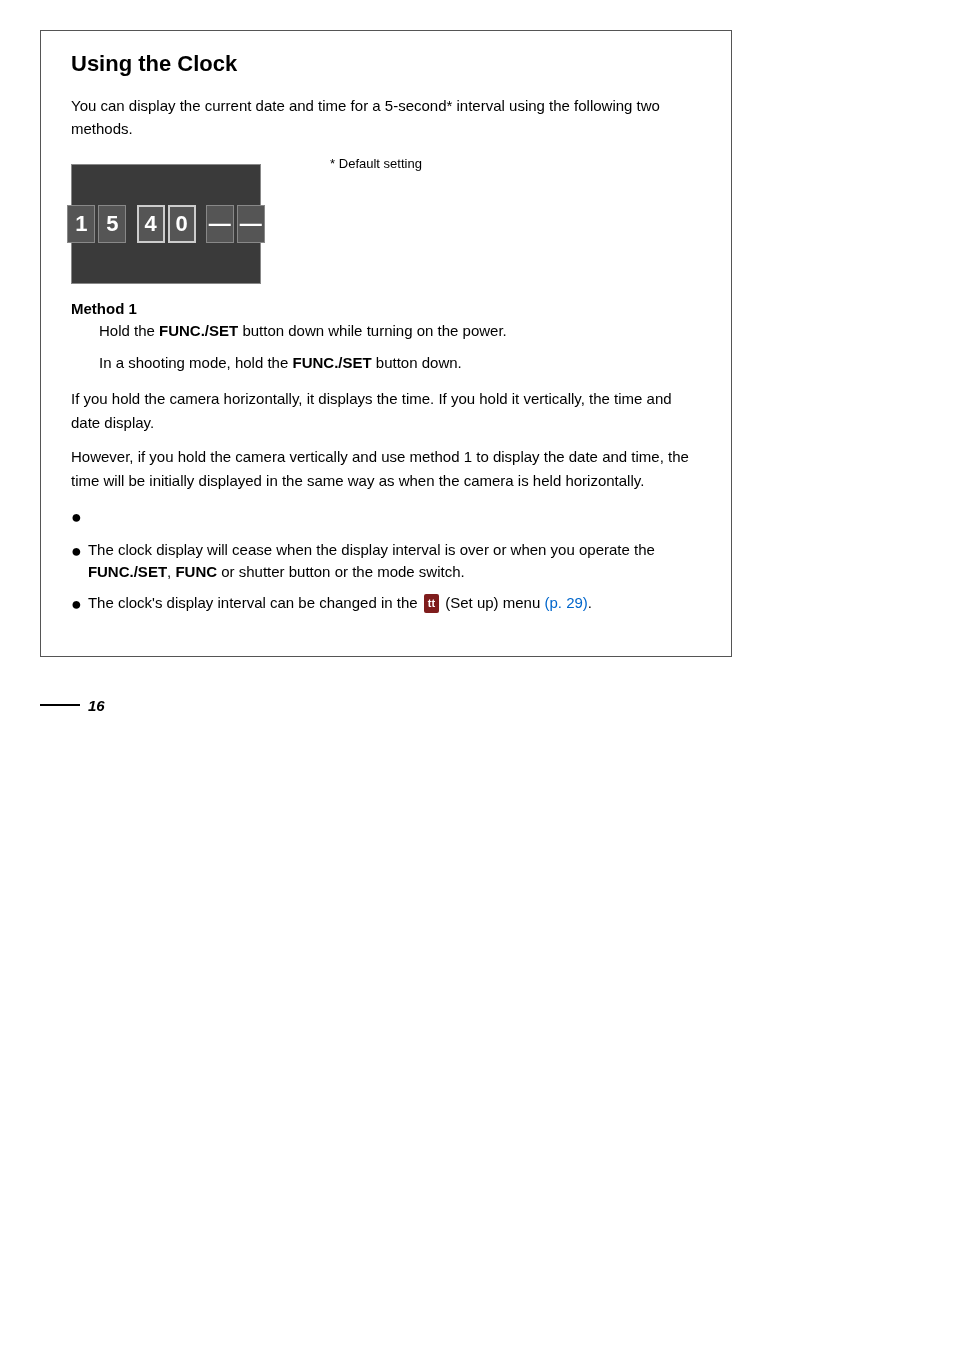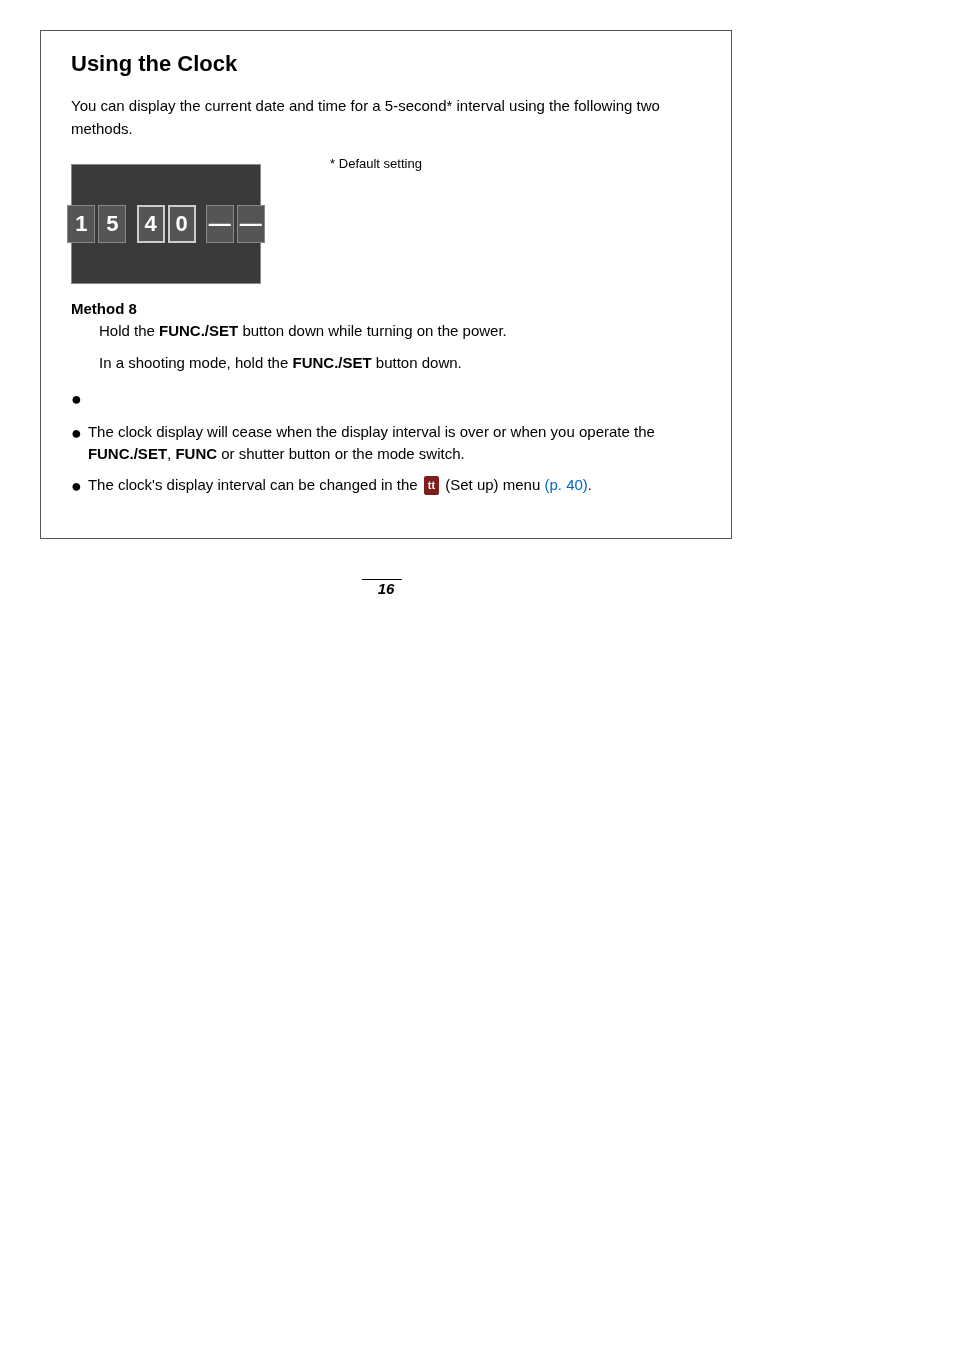--- a/index.html
+++ b/index.html
@@ -166,21 +166,20 @@
     }
 
     .link-text {
       color: #0066cc;
     }
 
     .page-number-area {
       display: flex;
       align-items: center;
       padding: 20px 40px;
-      flex-direction: column;
     }
 
     .page-number-line {
       width: 40px;
       height: 1.5px;
       background: #000;
       margin-right: 8px;
     }
 
     .page-number {
@@ -220,47 +219,49 @@
           <div class="digit-box selected">4</div>
           <div class="digit-box selected">0</div>
           &nbsp;
           <div class="digit-box dash">—</div>
           <div class="digit-box dash">—</div>
         </div>
       </div>
     </div>
 
     <div class="methods-section">
-      <div class="method-label">Method 8</div>
+      <div class="method-label">Method 1</div>
       <div class="method-text">
         Hold the <strong>FUNC./SET</strong> button down while turning on the power.
       </div>
       <div class="method-text">
         In a shooting mode, hold the <strong>FUNC./SET</strong> button down.
       </div>
     </div>
 
+    <div class="body-text">If you hold the camera horizontally, it displays the time. If you hold it vertically, the time and date display.</div>
+    <div class="body-text">However, if you hold the camera vertically and use method 1 to display the date and time, the time will be initially displayed in the same way as when the camera is held horizontally.</div>
 
     <div class="bullet-list">
 
       <div class="bullet-item">
         <span class="bullet-dot">●</span>
       </div>
 
       <div class="bullet-item">
         <span class="bullet-dot">●</span>
         <span class="bullet-content">
           The clock display will cease when the display interval is over or when you operate the <strong>FUNC./SET</strong>, <strong>FUNC</strong> or shutter button or the mode switch.
         </span>
       </div>
 
       <div class="bullet-item">
         <span class="bullet-dot">●</span>
         <span class="bullet-content">
-          The clock's display interval can be changed in the <span class="setup-icon">tt</span> (Set up) menu <span class="link-text">(p. 40)</span>.
+          The clock's display interval can be changed in the <span class="setup-icon">tt</span> (Set up) menu <span class="link-text">(p. 29)</span>.
         </span>
       </div>
 
     </div>
 
   </div>
 
   <div class="page-number-area">
     <div class="page-number-line"></div>
     <div class="page-number">16</div>

